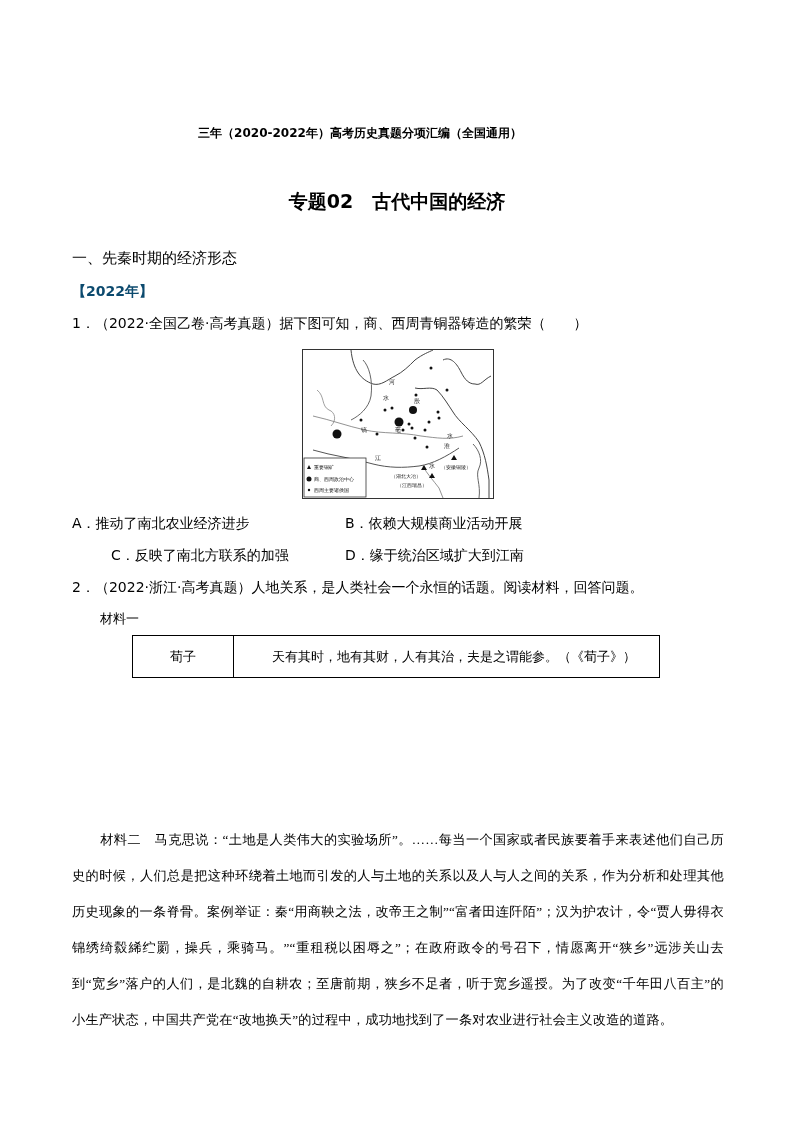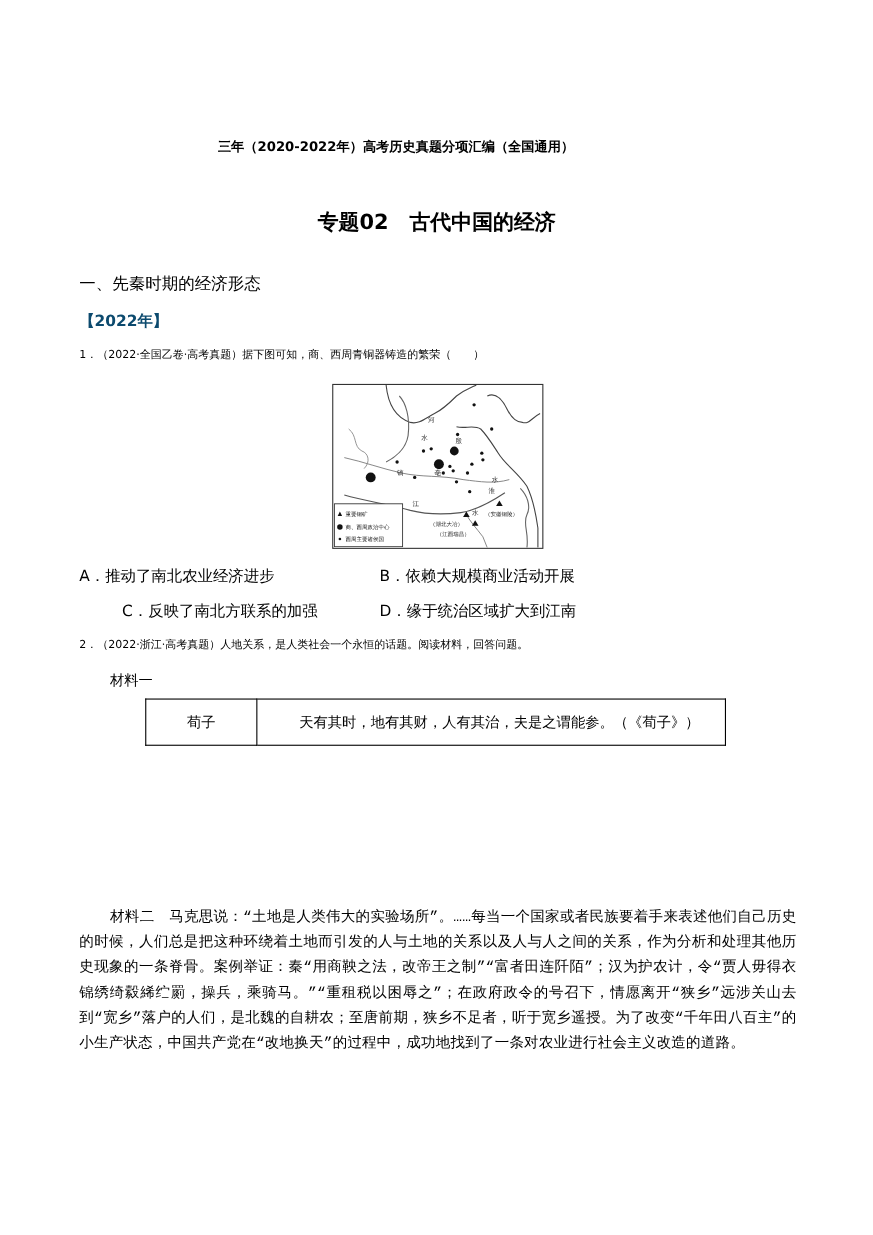--- a/index.html
+++ b/index.html
@@ -20,42 +20,42 @@
     .section {
       top: 249px; left: 72px;
       font-family: "DejaVu Sans", sans-serif; font-weight: normal; font-size: 15px;
     }
     .year-tag {
       top: 283px; left: 72px;
       font-family: "DejaVu Sans", sans-serif; font-weight: bold; font-size: 14px;
       color: #0c4a6e;
     }
     .q {
-      left: 72px; font-size: 10px; font-family: "DejaVu Sans", sans-serif;
+      left: 72px; font-size: 14px; font-family: "DejaVu Sans", sans-serif;
       white-space: nowrap;
     }
     .opt { font-size: 14px; font-family: "DejaVu Sans", sans-serif; white-space: nowrap; }
     .map {
       top: 349px; left: 302px; width: 190px; height: 148px;
       border: 1px solid #333; background: #fff; overflow: hidden;
     }
     .mat1 { top: 610px; left: 100px; font-size: 13px; font-family: "DejaVu Serif", serif; }
     table.tbl {
       position: absolute; top: 635px; left: 132px; width: 528px;
       border-collapse: collapse; font-size: 13px; font-family: "DejaVu Serif", serif;
     }
     table.tbl td, table.tbl th {
       border: 1px solid #000; height: 41px; padding: 0; font-weight: normal;
     }
     table.tbl td.c1, table.tbl th.c1 { width: 100px; text-align: center; }
     table.tbl th.c2 { text-align: center; }
     table.tbl td.c2 { text-align: left; padding-left: 38px; }
     .para {
       top: 822px; left: 72px; width: 652px;
-      font-size: 13.2px; line-height: 23px; font-family: Liberation Mono, monospace;
+      font-size: 13.2px; line-height: 36px; font-family: Liberation Serif, serif;
       text-align: justify; letter-spacing: 0.2px;
     }
     .para .indent { display: inline-block; width: 28px; }
   </style>
 </head>
 <body>
 
 <div class="abs title">三年（2020-2022年）高考历史真题分项汇编（全国通用）</div>
 <div class="abs subtitle">专题02　古代中国的经济</div>
 

